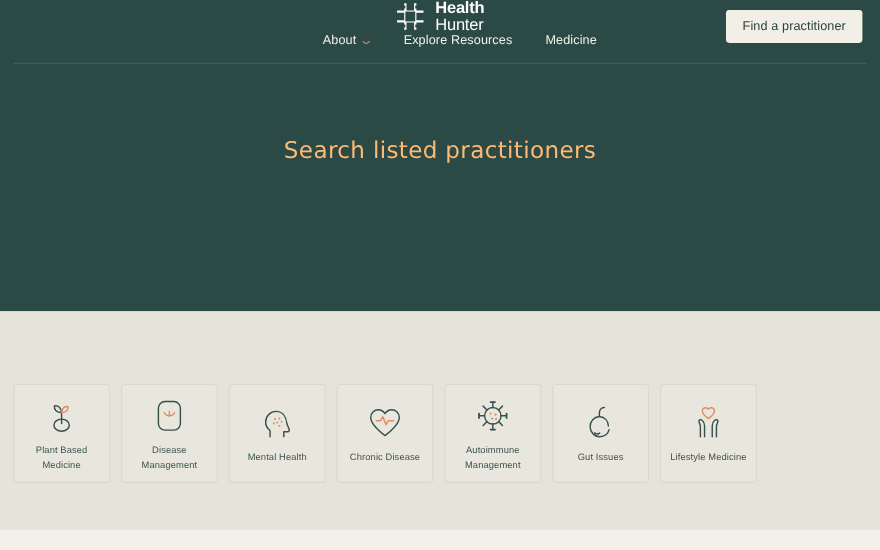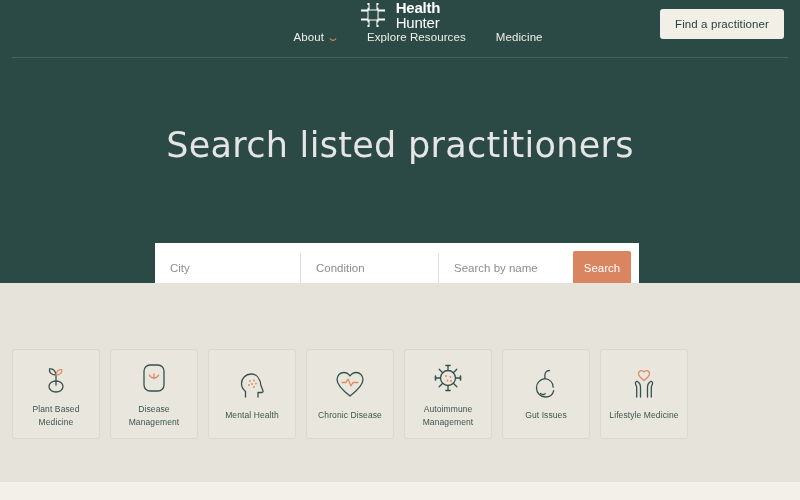--- a/index.html
+++ b/index.html
@@ -86,22 +86,22 @@
     top: 57px;
     height: 1px;
     background: rgba(255,255,255,0.13);
   }
 
   .hero-body {
     padding-top: 75px;
     text-align: center;
   }
   .hero-title {
-    color: #e5e5e5;
-    font-size: 35px;
+    color: #fdba74;
+    font-size: 21px;
     font-weight: 400;
     letter-spacing: 0.3px;
     font-family: "DejaVu Sans", sans-serif;
   }
   .hero-sub {
     margin: 18px auto 0;
     width: 400px;
     color: #b9c6c2;
     font-size: 11px;
     line-height: 1.65;
@@ -241,26 +241,20 @@
 
     <button class="cta">Find a practitioner</button>
   </div>
 
   <div class="divider"></div>
 
   <div class="hero-body">
     <h1 class="hero-title">Search listed practitioners</h1>
   </div>
 
-  <div class="searchbar">
-    <input class="field f-city" type="text" placeholder="City" style="">
-    <input class="field f-cond" type="text" placeholder="Condition" style="">
-    <input class="field f-name" type="text" placeholder="Search by name" style="">
-    <button class="search-btn">Search</button>
-  </div>
 </div>
 
 <div class="cards-section">
   <div class="cards">
 
     <div class="card">
       <div class="card-icon">
         <svg width="30" height="32" viewBox="0 0 30 32" fill="none" stroke="#34514c" stroke-width="1.3" stroke-linecap="round">
           <path d="M15 14 v9"></path>
           <path d="M15 13 c-5 0 -7 -3 -6.5 -6 c3.5 -0.6 6.2 1.8 6.5 6z"></path>

